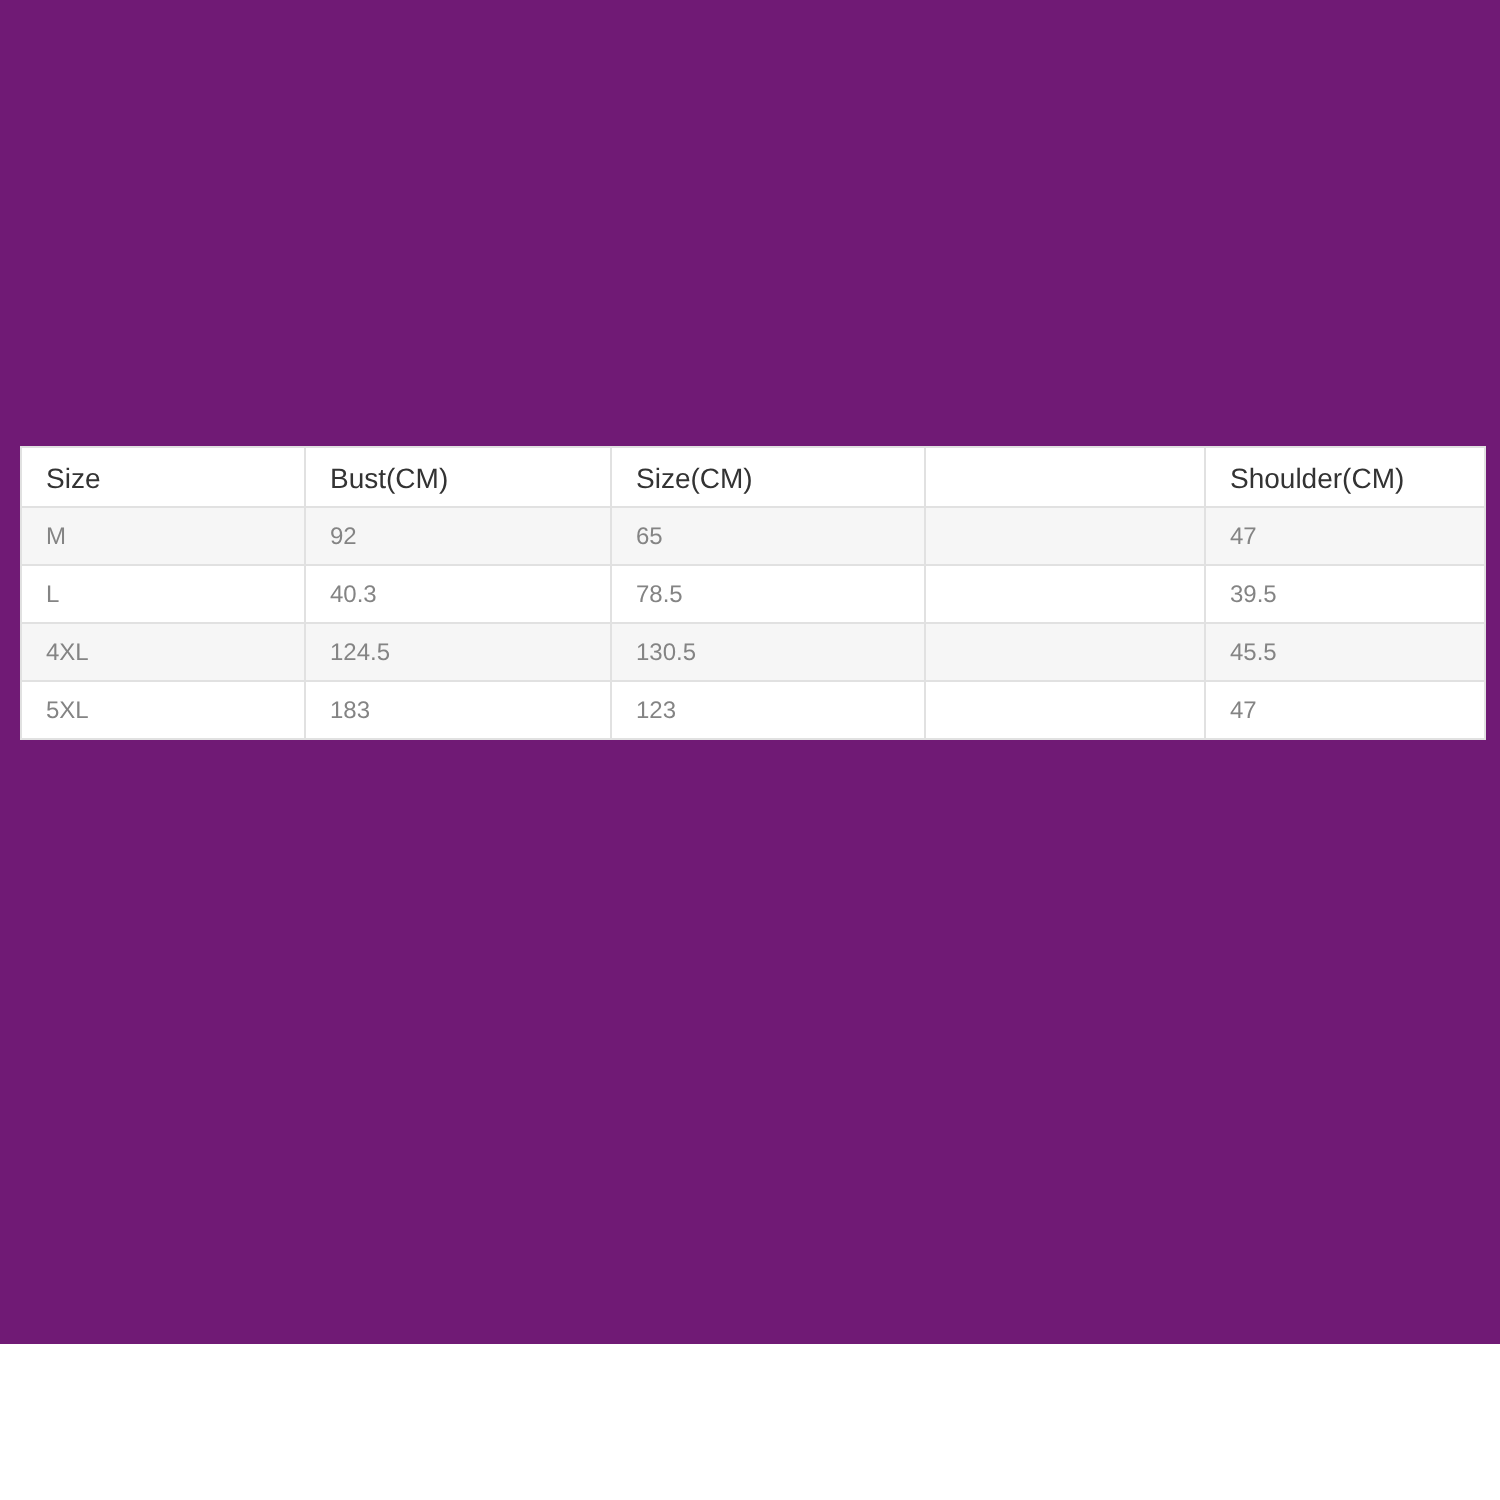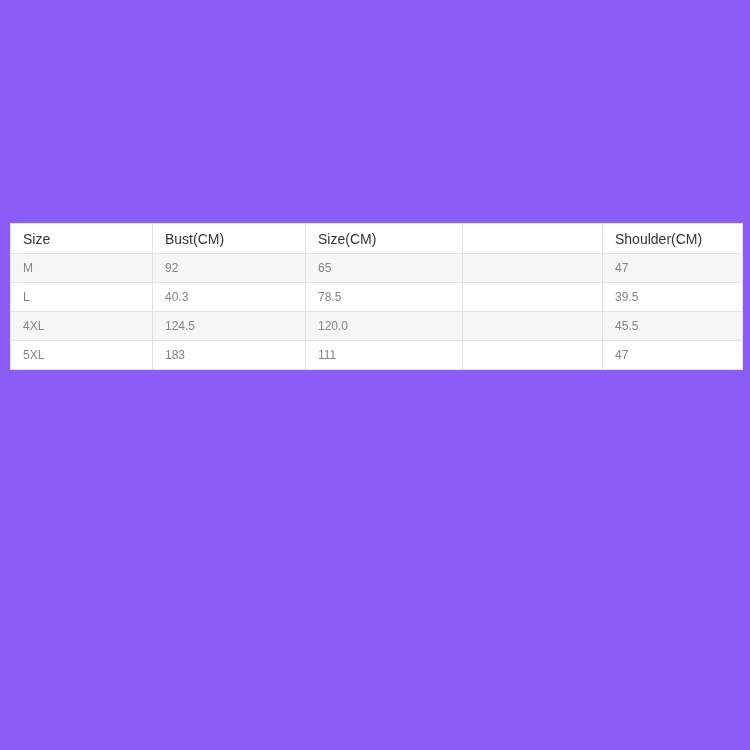--- a/index.html
+++ b/index.html
@@ -6,22 +6,22 @@
   html, body {
     width: 750px;
     height: 750px;
     background: #ffffff;
     font-family: "Liberation Sans", "DejaVu Sans", sans-serif;
     overflow: hidden;
   }
   .page {
     position: relative;
     width: 750px;
-    height: 750px;
-    background: #8b5cf6;
+    height: 672px;
+    background: #701a75;
   }
   .table-wrap {
     position: absolute;
     top: 223px;
     left: 10px;
     width: 732px;
   }
   table.size-chart {
     width: 100%;
     border-collapse: collapse;
@@ -93,27 +93,27 @@
         <tr>
           <td>L</td>
           <td>40.3</td>
           <td>78.5</td>
           <td></td>
           <td>39.5</td>
         </tr>
         <tr>
           <td>4XL</td>
           <td>124.5</td>
-          <td>120.0</td>
+          <td>130.5</td>
           <td></td>
           <td>45.5</td>
         </tr>
         <tr>
           <td>5XL</td>
           <td>183</td>
-          <td>111</td>
+          <td>123</td>
           <td></td>
           <td>47</td>
         </tr>
       </tbody>
     </table>
   </div>
 </div>
 
 </body></html>

